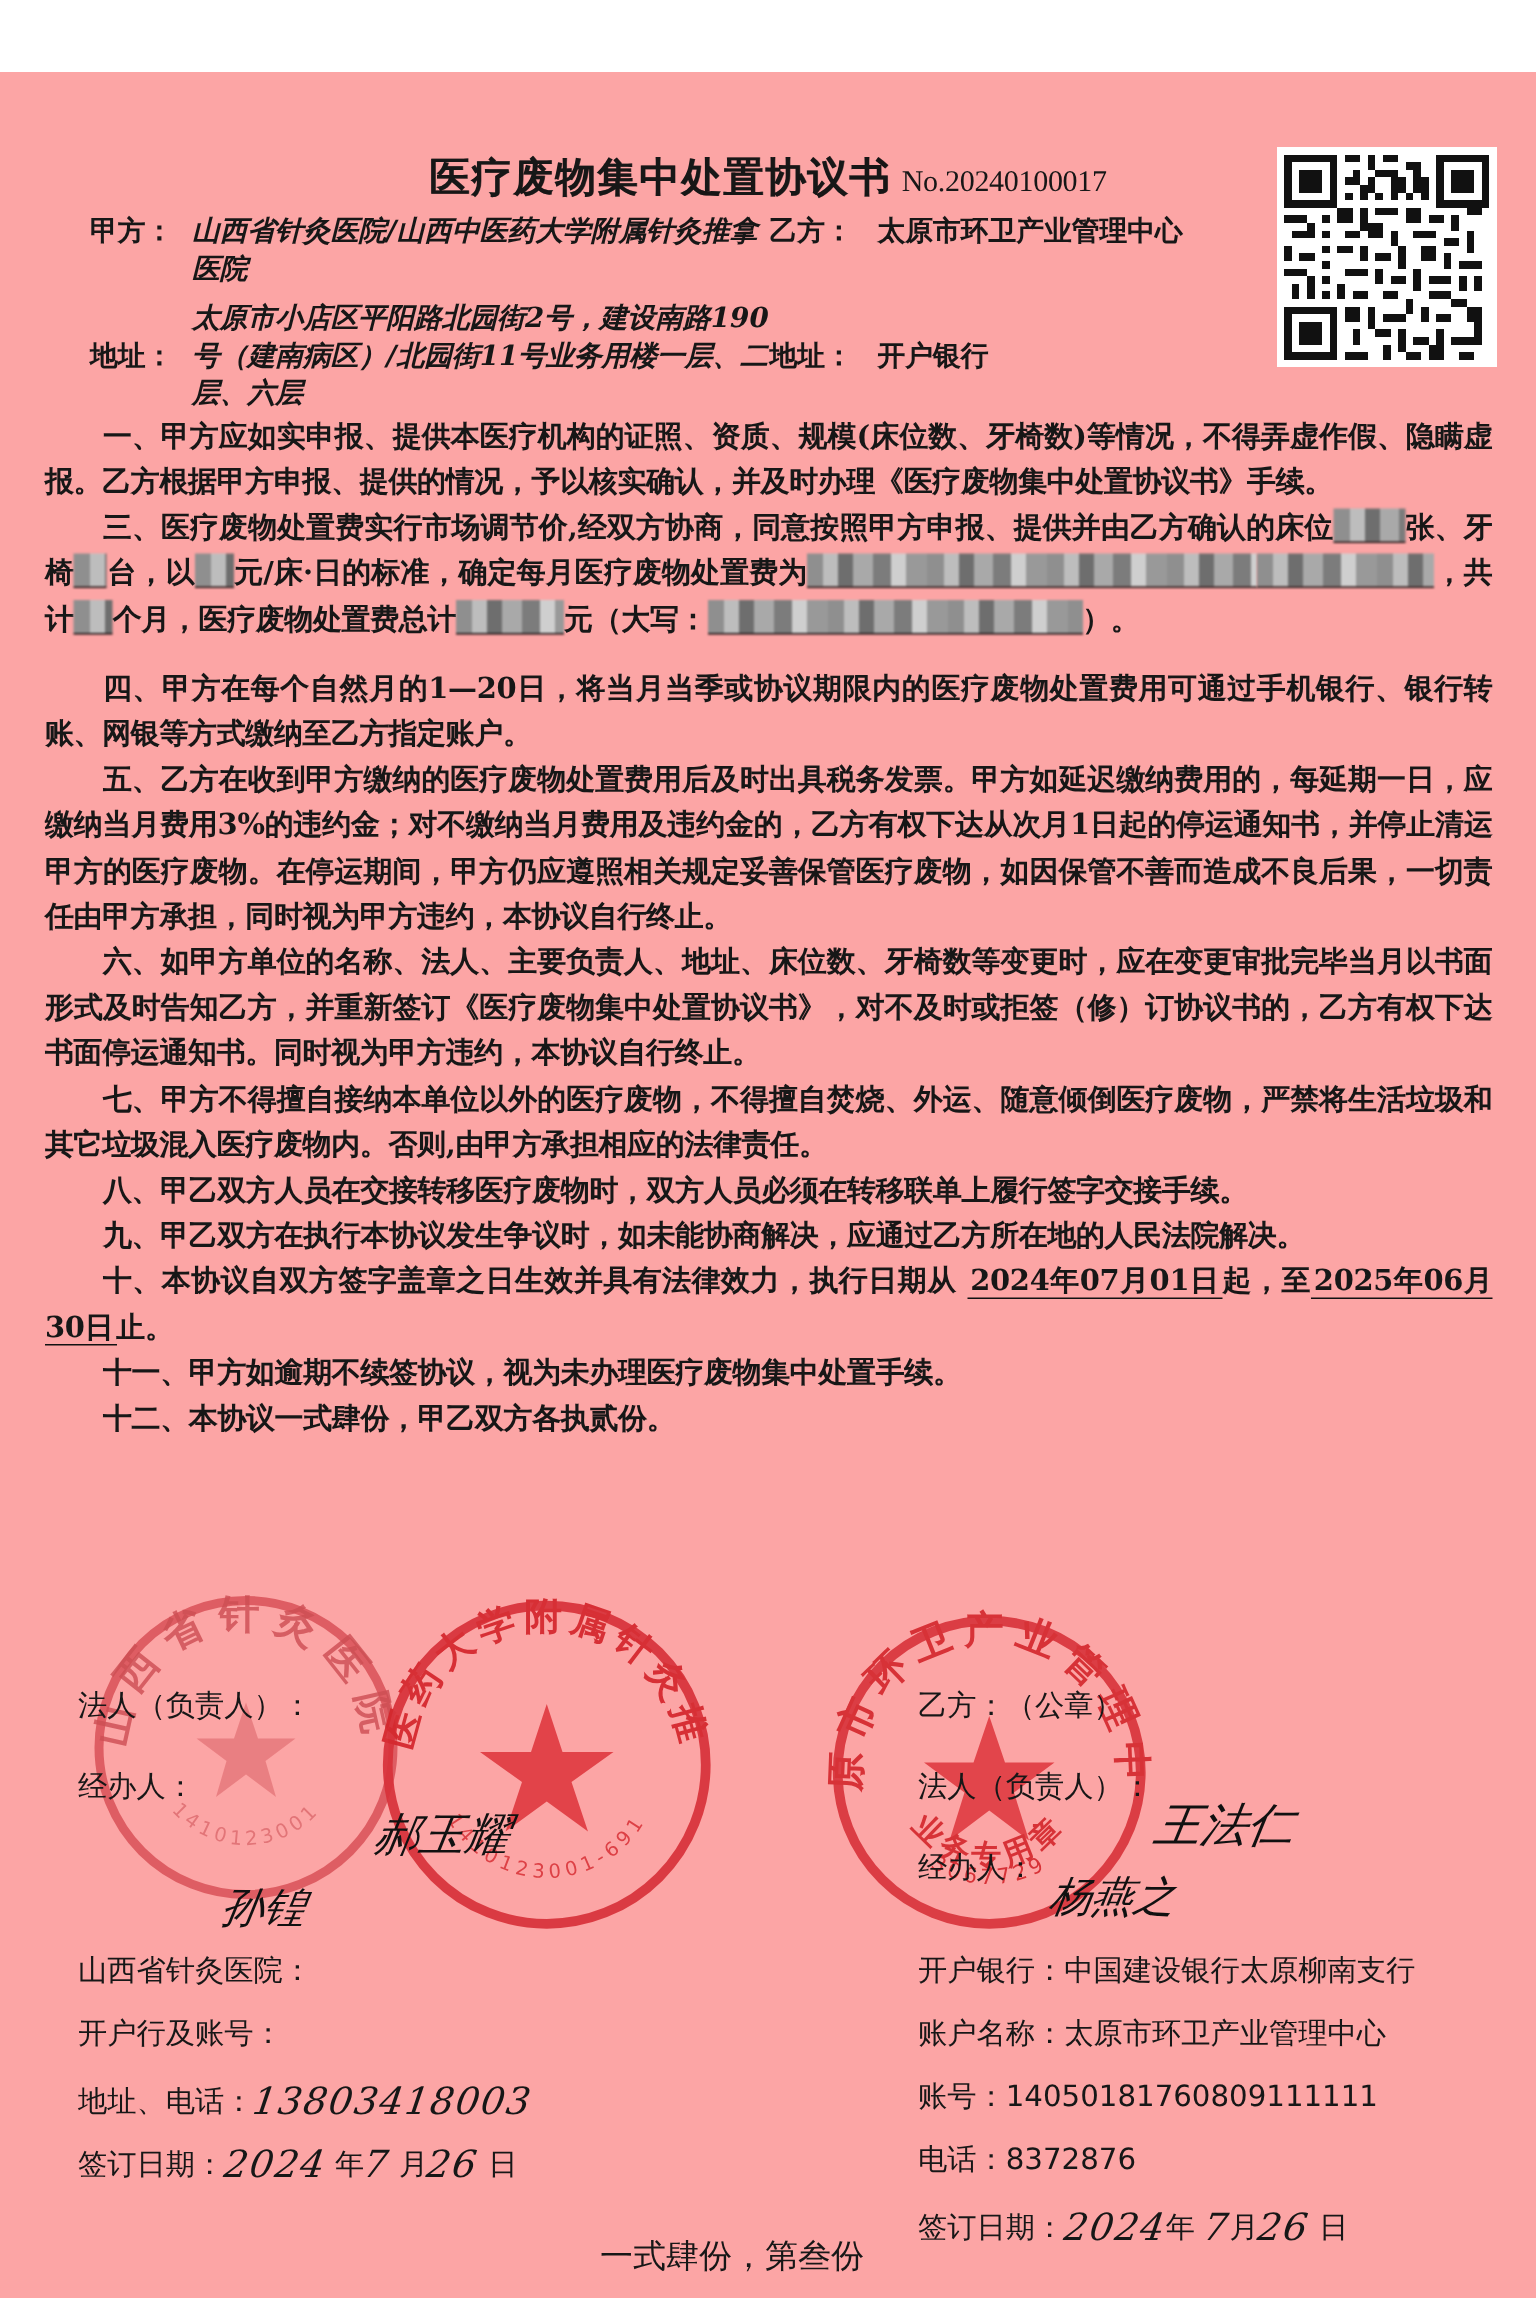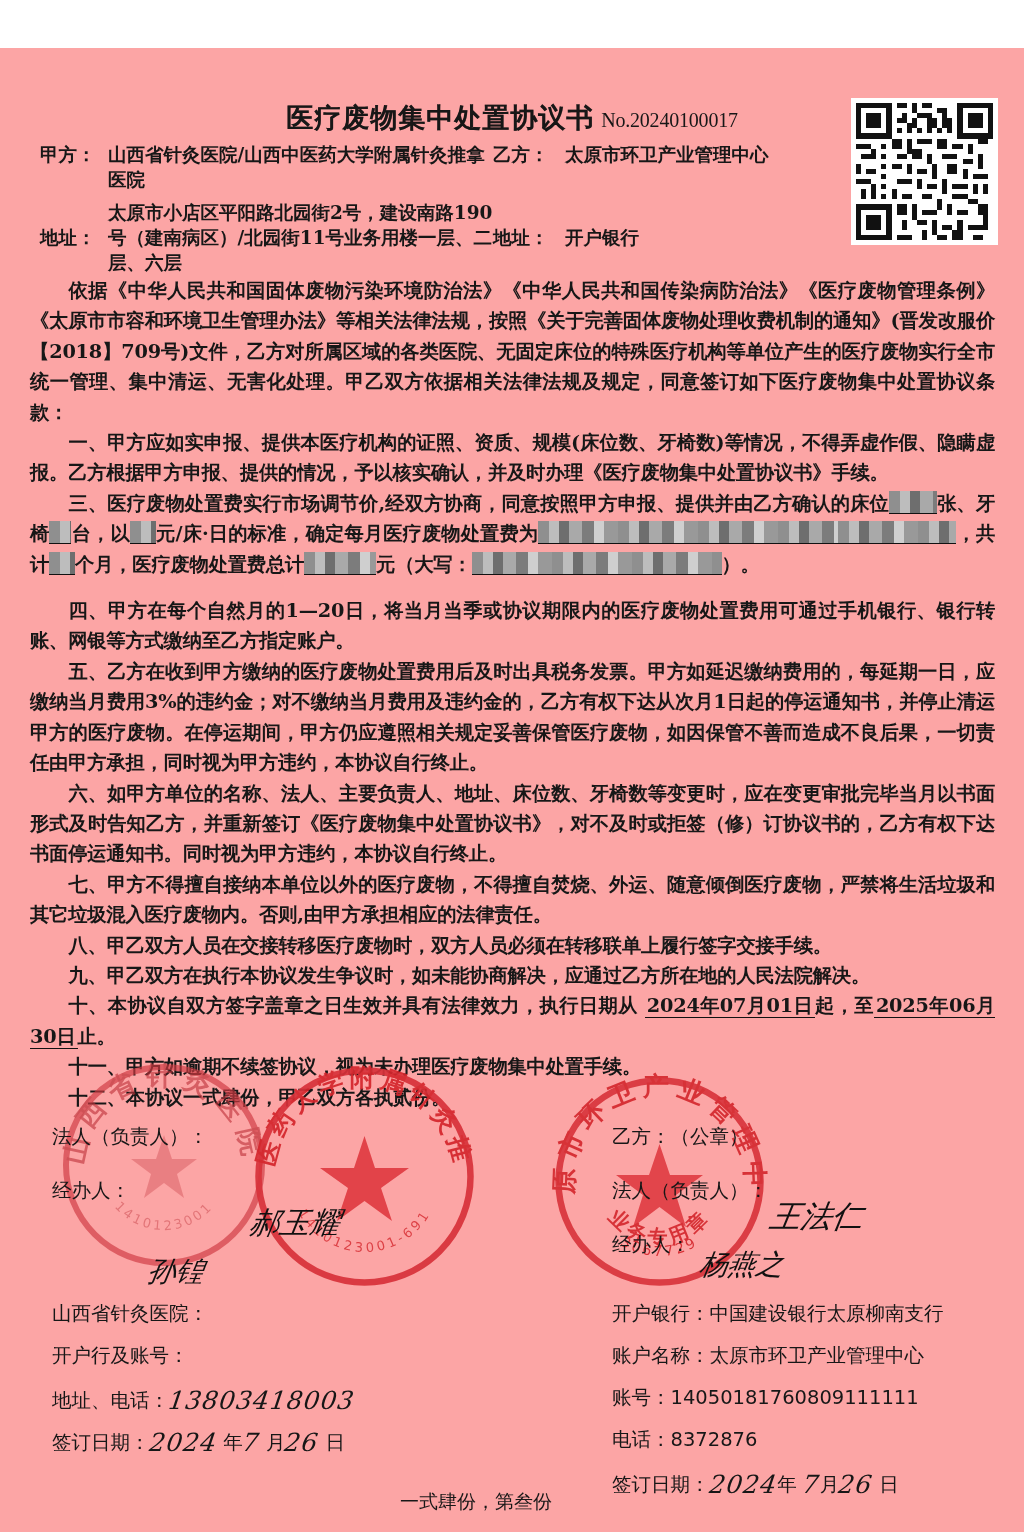--- a/index.html
+++ b/index.html
@@ -21,27 +21,27 @@
   .title-no{
     font-family:"Liberation Serif","DejaVu Serif",serif;
     font-size:20px;display:inline-block;margin-left:7px;vertical-align:baseline;
     letter-spacing:-0.2px;
   }
 
   .qr{position:absolute;right:26px;top:50px;width:147px;height:147px;}
   .qr svg{display:block;width:147px;height:147px;}
 
   
-  .party{position:absolute;left:40px;top:94px;width:790px;font-size:18.5px;
+  .party{position:absolute;left:60px;top:94px;width:790px;font-size:18.5px;
          font-family:"DejaVu Serif","Liberation Serif",serif;font-weight:bold;
          line-height:25px;}
   .prow{display:flex;align-items:flex-start;}
   .plabel{width:68px;flex:0 0 68px;padding-top:0px;letter-spacing:0px;}
   .pval{flex:0 0 auto;}
-  .p-left{width:385px;flex:0 0 385px;}
+  .p-left{width:385px;flex:0 0 385px;font-style:italic;}
   .p-right-label{width:72px;flex:0 0 72px;}
   .addr-row{margin-top:8px;}
   .addr-label{align-self:center;}
   .addr-right{align-self:flex-end;padding-bottom:25px;}
   .addr-right-label{width:72px;flex:0 0 72px;}
 
   
   .body{position:absolute;left:30px;top:228px;width:965px;
         font-family:"DejaVu Serif","Liberation Serif",serif;
         font-size:19.3px;line-height:30.4px;text-align:justify;
@@ -99,21 +99,21 @@
   .fields{position:absolute;left:52px;top:1252px;width:940px;font-size:19.5px;}
   .fcol{position:absolute;}
   .fl{left:0;width:520px;}
   .fr{left:560px;width:430px;}
   .frow{height:42px;white-space:nowrap;}
   .hand-inline{
     font-family:"DejaVu Serif","Liberation Serif",serif;
     font-style:italic;font-size:25px;letter-spacing:1px;
     display:inline-block;transform:skewX(-8deg) translateY(2px);
   }
-  .copies{position:absolute;left:400px;top:1441px;font-size:19px;white-space:nowrap;}
+  .copies{position:absolute;left:400px;top:1441px;font-size:22px;white-space:nowrap;}
 </style>
 </head>
 <body>
 
 <div class="page">
 
   <div class="title-row">
     <span class="title-main">医疗废物集中处置协议书</span><span class="title-no">No.20240100017</span>
   </div>
 
@@ -238,21 +238,20 @@
     </div>
     <div class="prow addr-row">
       <span class="plabel addr-label">地址：</span>
       <span class="pval p-left">太原市小店区平阳路北园街2号，建设南路190号（建南病区）/北园街11号业务用楼一层、二层、六层</span>
       <span class="addr-right addr-right-label">地址：</span>
       <span class="pval addr-right">开户银行</span>
     </div>
   </div>
 
   <div class="body">
-    <p>依据《中华人民共和国固体废物污染环境防治法》《中华人民共和国传染病防治法》《医疗废物管理条例》《太原市市容和环境卫生管理办法》等相关法律法规，按照《关于完善固体废物处理收费机制的通知》(晋发改服价【2018】709号)文件，乙方对所属区域的各类医院、无固定床位的特殊医疗机构等单位产生的医疗废物实行全市统一管理、集中清运、无害化处理。甲乙双方依据相关法律法规及规定，同意签订如下医疗废物集中处置协议条款：</p>
     <p>一、甲方应如实申报、提供本医疗机构的证照、资质、规模(床位数、牙椅数)等情况，不得弄虚作假、隐瞒虚报。乙方根据甲方申报、提供的情况，予以核实确认，并及时办理《医疗废物集中处置协议书》手续。</p>
     <p><span>三、医疗废物处置费实行市场调节价,经双方协商，同意按照甲方申报、提供并由乙方确认的床位</span><span class="redact r-w48"></span><span>张、牙椅</span><span class="redact r-w22"></span><span>台，以</span><span class="redact r-w26"></span><span>元/床·日的标准，确定每月医疗废物处置费为</span><span class="redact r-w300"></span><span class="redact r-w118"></span><span>，共计</span><span class="redact r-w26"></span><span>个月，医疗废物处置费总计</span><span class="redact r-w72"></span><span>元（大写：</span><span class="redact r-w250"></span><span>）。</span></p>
     <div class="gap"></div>
     <p>四、甲方在每个自然月的1—20日，将当月当季或协议期限内的医疗废物处置费用可通过手机银行、银行转账、网银等方式缴纳至乙方指定账户。</p>
     <p>五、乙方在收到甲方缴纳的医疗废物处置费用后及时出具税务发票。甲方如延迟缴纳费用的，每延期一日，应缴纳当月费用3%的违约金；对不缴纳当月费用及违约金的，乙方有权下达从次月1日起的停运通知书，并停止清运甲方的医疗废物。在停运期间，甲方仍应遵照相关规定妥善保管医疗废物，如因保管不善而造成不良后果，一切责任由甲方承担，同时视为甲方违约，本协议自行终止。</p>
     <p>六、如甲方单位的名称、法人、主要负责人、地址、床位数、牙椅数等变更时，应在变更审批完毕当月以书面形式及时告知乙方，并重新签订《医疗废物集中处置协议书》，对不及时或拒签（修）订协议书的，乙方有权下达书面停运通知书。同时视为甲方违约，本协议自行终止。</p>
     <p>七、甲方不得擅自接纳本单位以外的医疗废物，不得擅自焚烧、外运、随意倾倒医疗废物，严禁将生活垃圾和其它垃圾混入医疗废物内。否则,由甲方承担相应的法律责任。</p>
     <p>八、甲乙双方人员在交接转移医疗废物时，双方人员必须在转移联单上履行签字交接手续。</p>
     <p>九、甲乙双方在执行本协议发生争议时，如未能协商解决，应通过乙方所在地的人民法院解决。</p>
     <p><span>十、本协议自双方签字盖章之日生效并具有法律效力，执行日期从</span> <span class="uline">2024年07月01日</span><span>起，至</span><span class="uline">2025年06月30日</span><span>止。</span></p>

